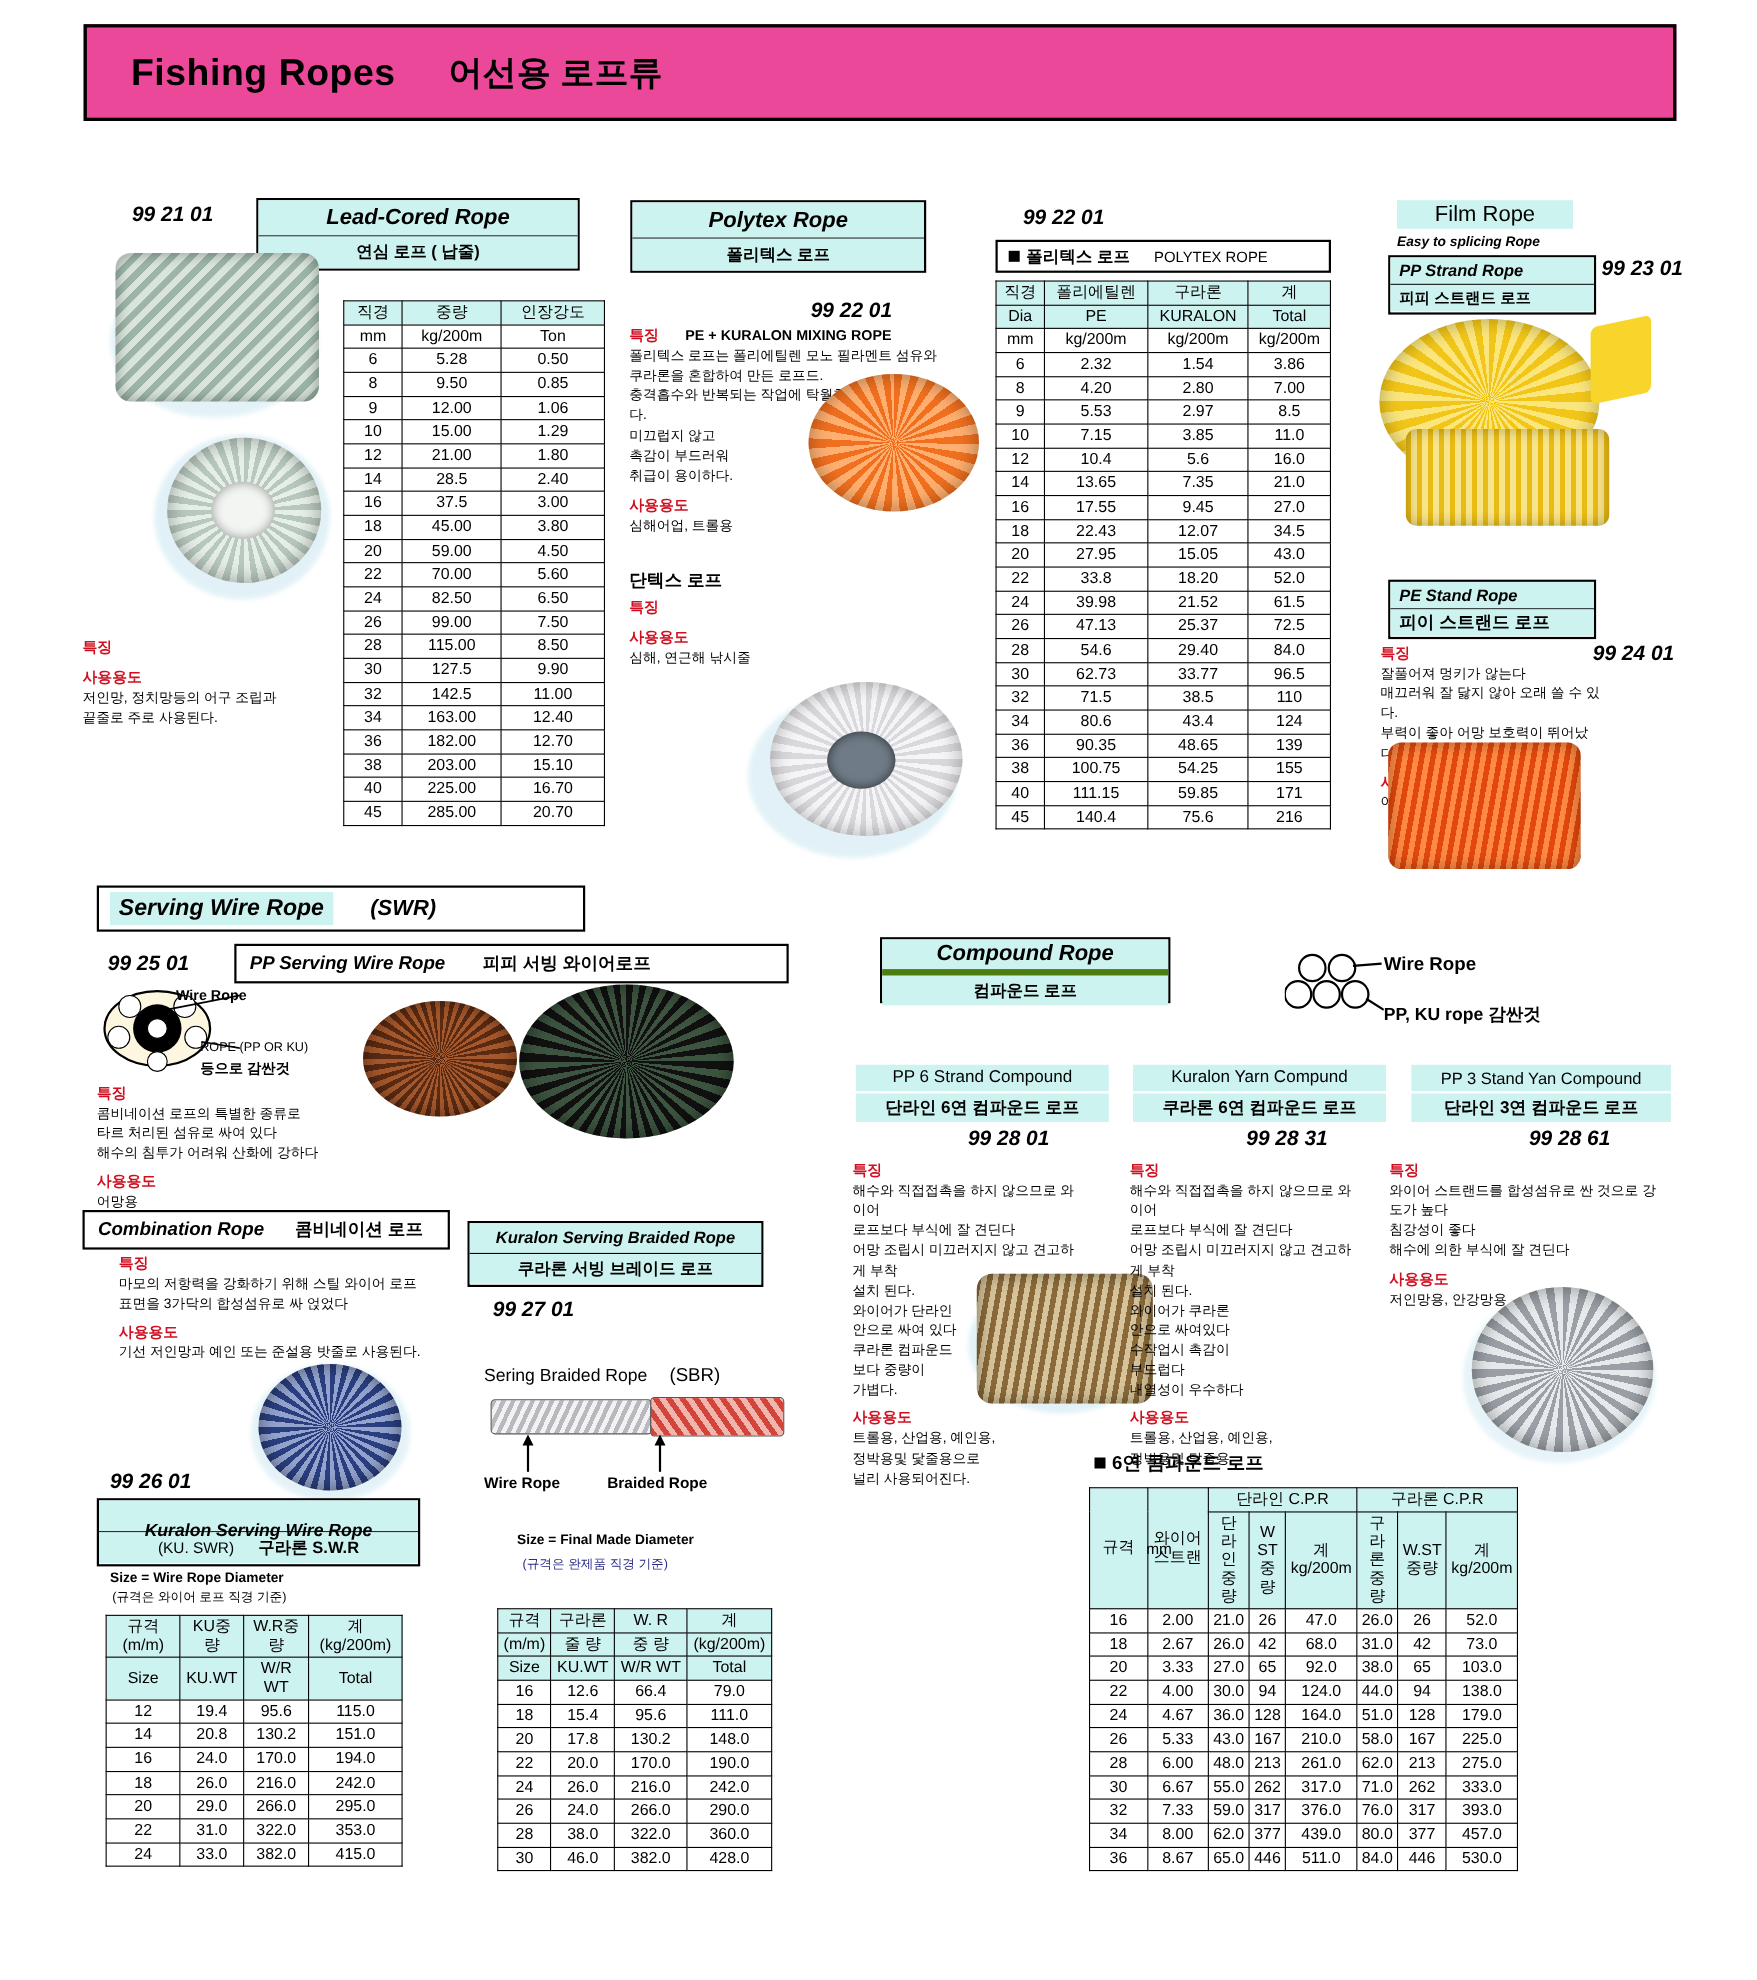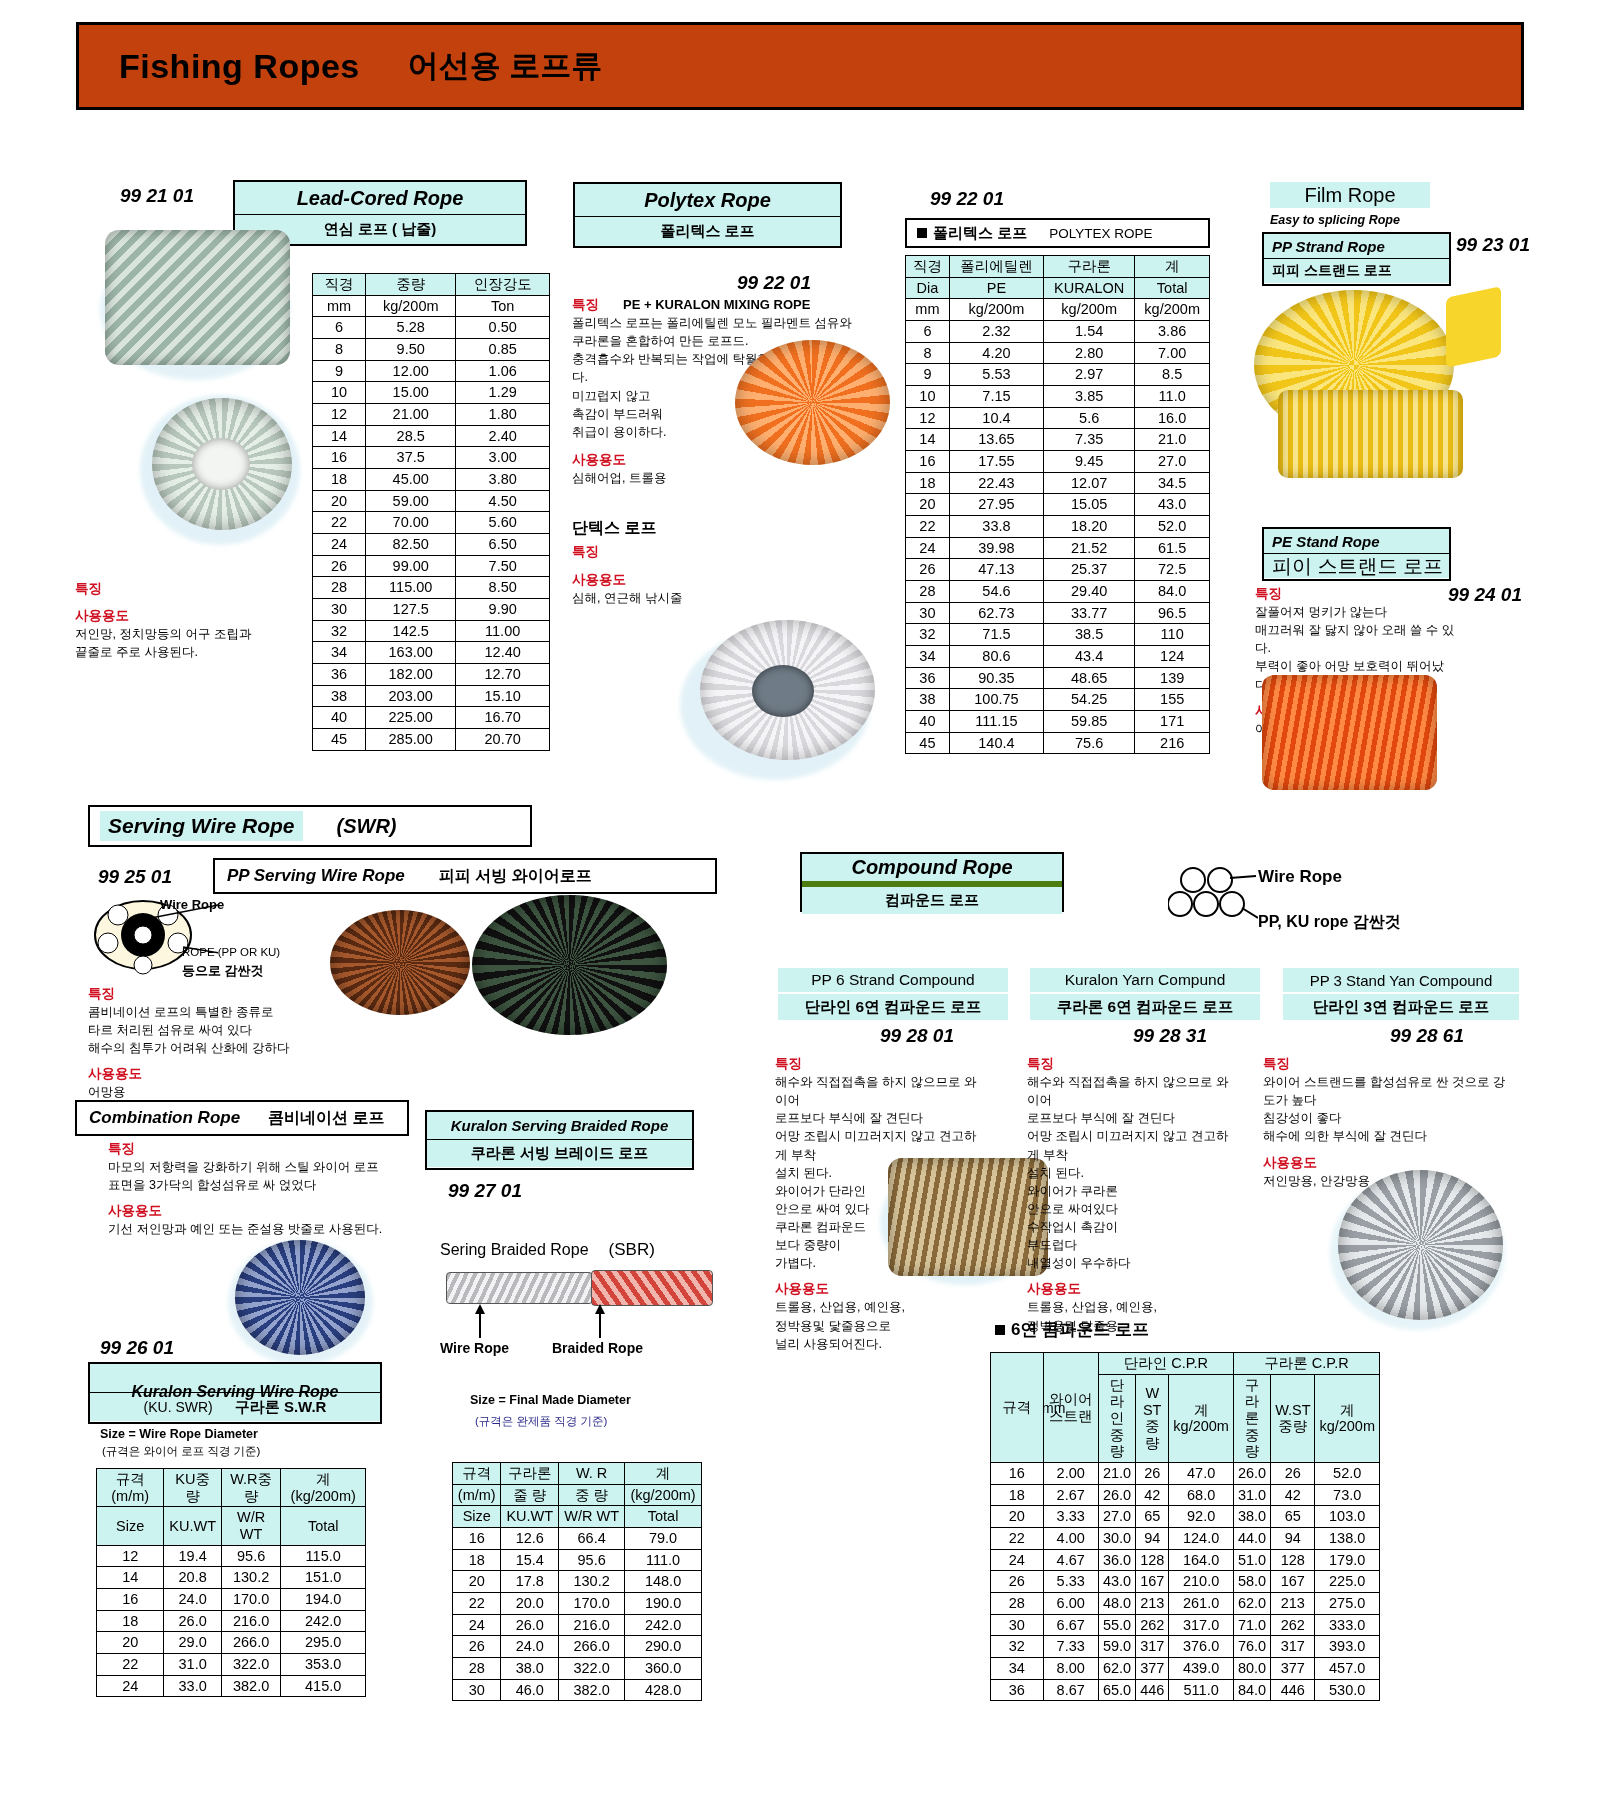--- a/index.html
+++ b/index.html
@@ -7,21 +7,21 @@
     width:1597px;height:1800px;position:relative;
     background:#ffffff;
     font-family:"Liberation Sans", sans-serif;
     color:#000;
     overflow:hidden;
   }
   .abs{position:absolute;}
   
   #header{
     left:76px;top:22px;width:1442px;height:82px;
-    border:3px solid #000;background:#c2410c;
+    border:3px solid #000;background:#ec4899;
     display:flex;align-items:center;
   }
   #header .t1{font-size:34px;font-weight:bold;margin-left:40px;letter-spacing:.5px;}
   #header .t2{font-size:31px;font-weight:bold;margin-left:48px;}
   
   .titlebox{border:2px solid #000;background:#ffffff;}
   .titlebox .en{font-style:italic;font-weight:bold;}
   .cyanbar{background:#cdf3f0;}
   .code{font-style:italic;font-weight:bold;font-size:19px;}
   
@@ -390,21 +390,21 @@
 
 <div class="abs" style="left:1254px;top:290px;width:200px;height:150px;border-radius:50%;background:repeating-conic-gradient(#f2c619 0 6deg,#fbe67d 6deg 12deg);box-shadow:inset 0 0 18px rgba(0,0,0,.3);"></div>
 <div class="abs" style="left:1446px;top:292px;width:55px;height:70px;background:#f7d52a;transform:skewY(-12deg);border-radius:6px;"></div>
 <div class="abs" style="left:1278px;top:390px;width:185px;height:88px;border-radius:10px;background:repeating-linear-gradient(90deg,#e9bb15 0 5px,#f8e48a 5px 10px);box-shadow:inset 0 0 14px rgba(0,0,0,.3);"></div>
 
 <div class="abs titlebox" style="left:1262px;top:527px;width:185px;height:50px;">
   <div class="cyanbar" style="height:24px;display:flex;align-items:center;padding-left:8px;border-bottom:1px solid #000;">
     <span class="en" style="font-size:15px;">PE Stand Rope</span>
   </div>
   <div class="cyanbar" style="height:24px;display:flex;align-items:center;padding-left:8px;">
-    <span style="font-size:20px;font-weight:normal;">피이 스트랜드 로프</span>
+    <span style="font-size:16px;font-weight:bold;">피이 스트랜드 로프</span>
   </div>
 </div>
 <div class="abs code" style="left:1448px;top:584px;">99 24 01</div>
 
 <div class="abs" style="left:1255px;top:585px;width:200px;">
   <div class="feat-label">특징</div>
   <div class="body-kr" style="white-space:pre-line;">잘풀어져 멍키가 않는다
 매끄러워 잘 닳지 않아 오래 쓸 수 있다.
 부력이 좋아 어망 보호력이 뛰어났다</div>
   <div class="feat-label" style="margin-top:8px;">사용용도</div>

